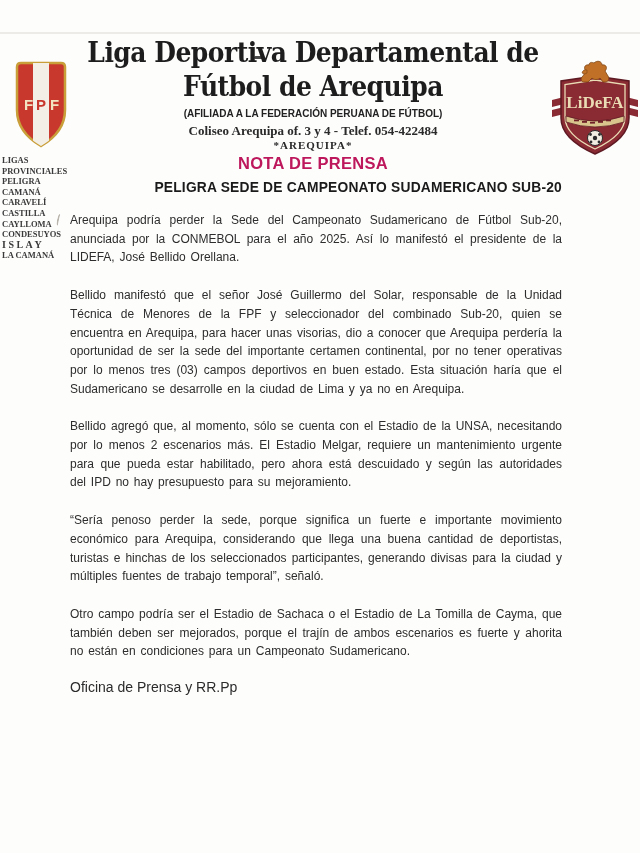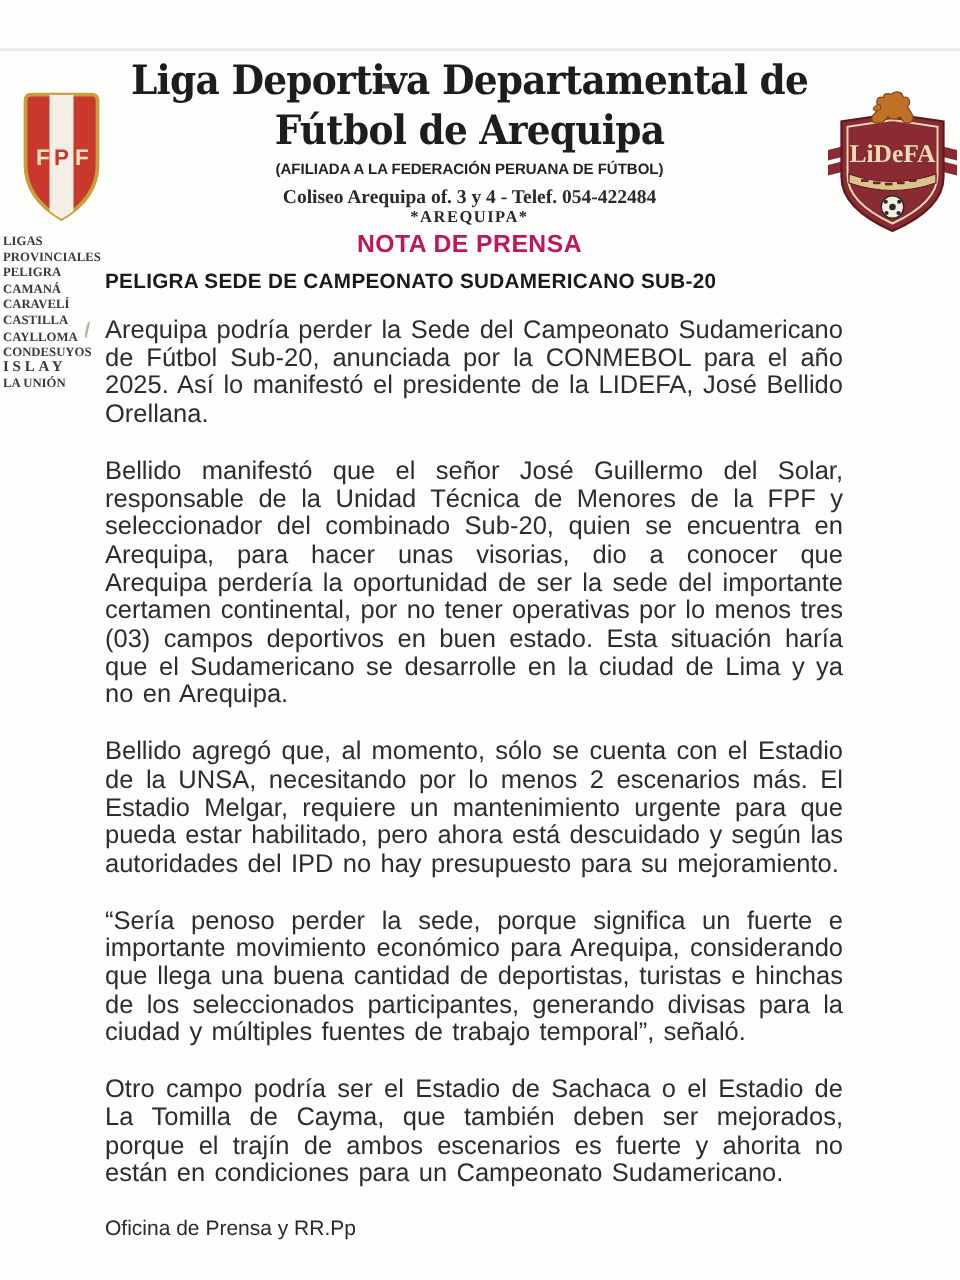--- a/index.html
+++ b/index.html
@@ -71,28 +71,28 @@
   }
   .sidebar-list .islay {
     font-size:10px; letter-spacing:2.5px;
   }
 
   
   .body-col {
     position:absolute; left:70px; top:180px; width:492px;
   }
   .headline {
-    text-align:left;
+    text-align:right;
     font-weight:700; font-size:13.8px; color:#1a1a1a;
     margin-bottom:16px;
     letter-spacing:0.2px;
   }
   .body-col p {
     text-align:justify;
-    font-size:17px; line-height:18.7px;
+    font-size:12px; line-height:18.7px;
     word-spacing:1.5px;
     color:#2d2d2d;
     margin-bottom:19px;
   }
   .date-block {
     margin-top:-2px;
     font-size:14px; line-height:19.5px; color:#2b2b2b;
   }
 </style>
 </head>
@@ -169,21 +169,21 @@
   <div class="sidebar-list">
     <div>LIGAS</div>
     <div>PROVINCIALES</div>
     <div>PELIGRA</div>
     <div>CAMANÁ</div>
     <div>CARAVELÍ</div>
     <div>CASTILLA</div>
     <div>CAYLLOMA</div>
     <div>CONDESUYOS</div>
     <div class="islay">ISLAY</div>
-    <div>LA UNIÓN</div>
+    <div>LA CAMANÁ</div>
   </div>
 
   <div class="body-col">
     <div class="headline">PELIGRA SEDE DE CAMPEONATO SUDAMERICANO SUB-20</div>
     <p>Arequipa podría perder la Sede del Campeonato Sudamericano de Fútbol Sub-20, anunciada por la CONMEBOL para el año 2025. Así lo manifestó el presidente de la LIDEFA, José Bellido Orellana.</p>
     <p>Bellido manifestó que el señor José Guillermo del Solar, responsable de la Unidad Técnica de Menores de la FPF y seleccionador del combinado Sub-20, quien se encuentra en Arequipa, para hacer unas visorias, dio a conocer que Arequipa perdería la oportunidad de ser la sede del importante certamen continental, por no tener operativas por lo menos tres (03) campos deportivos en buen estado. Esta situación haría que el Sudamericano se desarrolle en la ciudad de Lima y ya no en Arequipa.</p>
     <p>Bellido agregó que, al momento, sólo se cuenta con el Estadio de la UNSA, necesitando por lo menos 2 escenarios más. El Estadio Melgar, requiere un mantenimiento urgente para que pueda estar habilitado, pero ahora está descuidado y según las autoridades del IPD no hay presupuesto para su mejoramiento.</p>
     <p>“Sería penoso perder la sede, porque significa un fuerte e importante movimiento económico para Arequipa, considerando que llega una buena cantidad de deportistas, turistas e hinchas de los seleccionados participantes, generando divisas para la ciudad y múltiples fuentes de trabajo temporal”, señaló.</p>
     <p>Otro campo podría ser el Estadio de Sachaca o el Estadio de La Tomilla de Cayma, que también deben ser mejorados, porque el trajín de ambos escenarios es fuerte y ahorita no están en condiciones para un Campeonato Sudamericano.</p>
     <div class="date-block">

